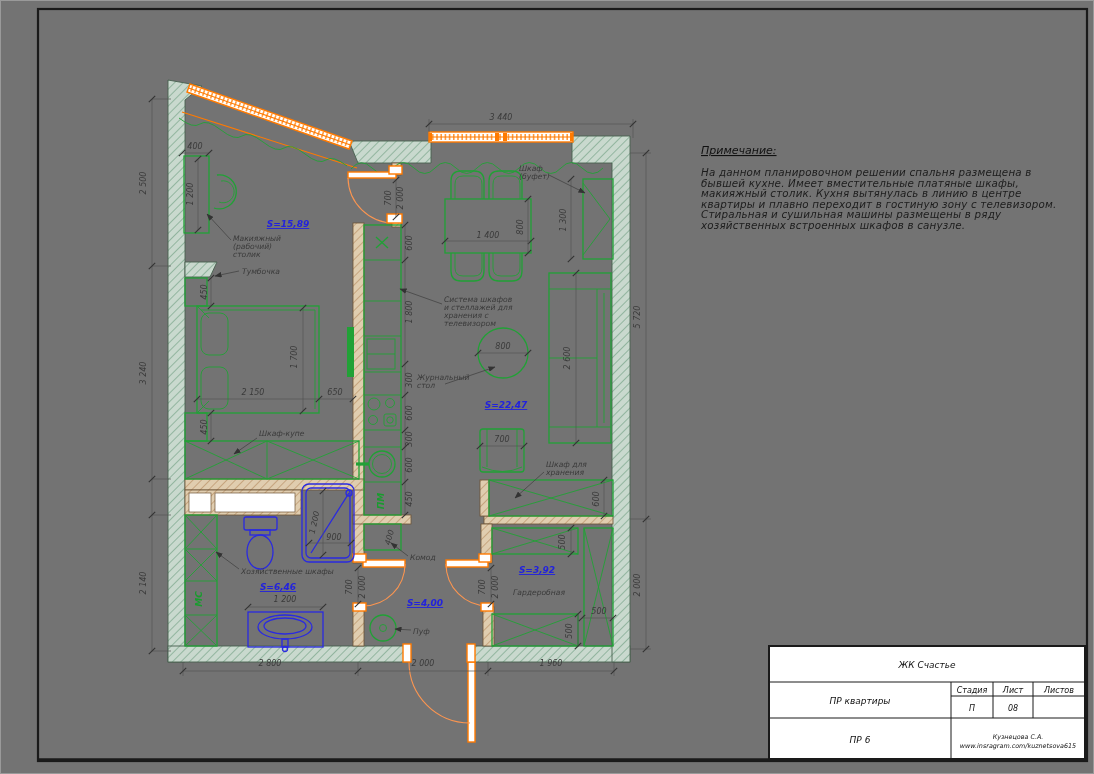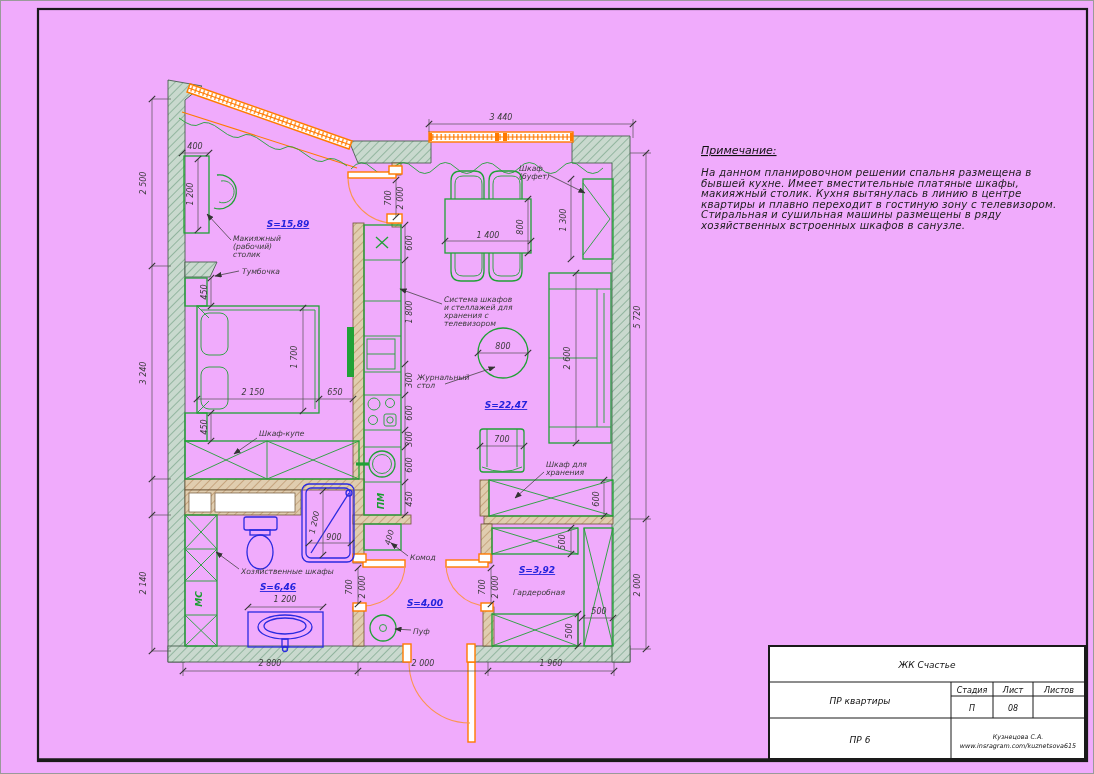--- a/index.html
+++ b/index.html
@@ -1,16 +1,16 @@
 <!DOCTYPE html>
 <html><head>
 <meta charset="utf-8">
 <style>
   html,body{margin:0;padding:0;background:#e8e8e8;}
-  #page{position:relative;width:1094px;height:774px;background:#f0abfc;border:1px solid #9a9a9a;box-sizing:border-box;}
+  #page{position:relative;width:1094px;height:774px;background:#737373;border:1px solid #9a9a9a;box-sizing:border-box;}
   svg{position:absolute;left:0;top:0;}
   text{font-family:"DejaVu Sans",sans-serif;font-style:italic;}
   .t{font-size:8px;fill:#3a3a3a;text-anchor:middle;}
   .ta{font-size:7.6px;fill:#3a3a3a;text-anchor:start;}
   .area{font-size:9px;fill:#2222dd;text-anchor:middle;text-decoration:underline;font-weight:bold;}
   .grn{font-size:9px;fill:#189c2e;font-weight:bold;text-anchor:middle;}
   .note-title{font-size:11px;fill:#111;text-decoration:underline;text-anchor:start;}
   .note-line{font-size:10.3px;fill:#1c1c1c;text-anchor:start;letter-spacing:.2px;}
   .tb{font-size:9px;fill:#111;text-anchor:middle;}
   .tbs{font-size:8px;fill:#111;text-anchor:middle;}

